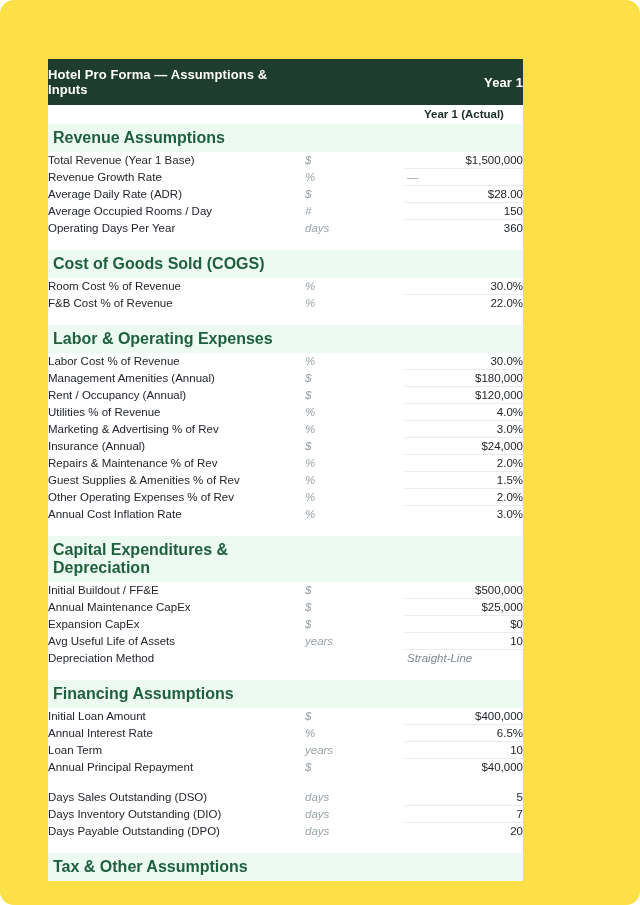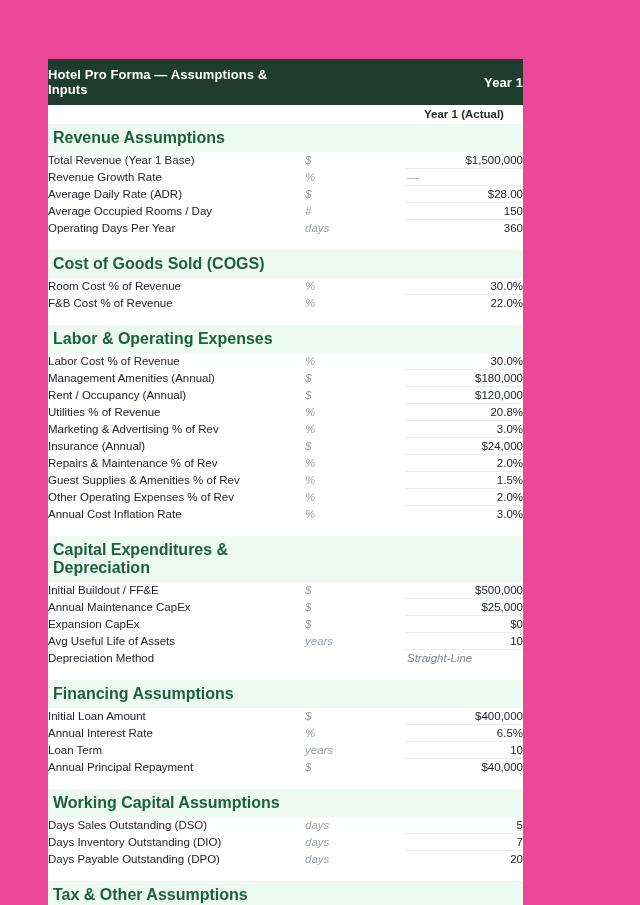--- a/index.html
+++ b/index.html
@@ -10,22 +10,23 @@
   body {
     width: 640px;
     height: 905px;
     font-family: "Liberation Sans", sans-serif;
     -webkit-font-smoothing: antialiased;
   }
   .page {
     position: relative;
     width: 640px;
     height: 905px;
-    background: #ec4899;
+    background: #fde047;
     overflow: hidden;
+    border-radius: 14px;
   }
   .sheet {
     position: absolute;
     left: 48px;
     top: 59px;
     width: 475px;
   }
   table.proforma {
     width: 475px;
     border-collapse: collapse;
@@ -206,21 +207,21 @@
             <td class="cell-value">$180,000</td>
           </tr>
           <tr class="data-row">
             <td class="cell-label">Rent / Occupancy (Annual)</td>
             <td class="cell-unit">$</td>
             <td class="cell-value">$120,000</td>
           </tr>
           <tr class="data-row">
             <td class="cell-label">Utilities % of Revenue</td>
             <td class="cell-unit">%</td>
-            <td class="cell-value">20.8%</td>
+            <td class="cell-value">4.0%</td>
           </tr>
           <tr class="data-row">
             <td class="cell-label">Marketing &amp; Advertising % of Rev</td>
             <td class="cell-unit">%</td>
             <td class="cell-value">3.0%</td>
           </tr>
           <tr class="data-row">
             <td class="cell-label">Insurance (Annual)</td>
             <td class="cell-unit">$</td>
             <td class="cell-value">$24,000</td>
@@ -301,25 +302,20 @@
             <td class="cell-unit">years</td>
             <td class="cell-value">10</td>
           </tr>
           <tr class="data-row">
             <td class="cell-label">Annual Principal Repayment</td>
             <td class="cell-unit">$</td>
             <td class="cell-value">$40,000</td>
           </tr>
           <tr class="spacer-row">
             <td colspan="3"></td>
-          </tr>
-          <tr class="section-row">
-            <td class="sec-label">Working Capital Assumptions</td>
-            <td></td>
-            <td></td>
           </tr>
           <tr class="data-row first-in-section">
             <td class="cell-label">Days Sales Outstanding (DSO)</td>
             <td class="cell-unit">days</td>
             <td class="cell-value">5</td>
           </tr>
           <tr class="data-row">
             <td class="cell-label">Days Inventory Outstanding (DIO)</td>
             <td class="cell-unit">days</td>
             <td class="cell-value">7</td>

